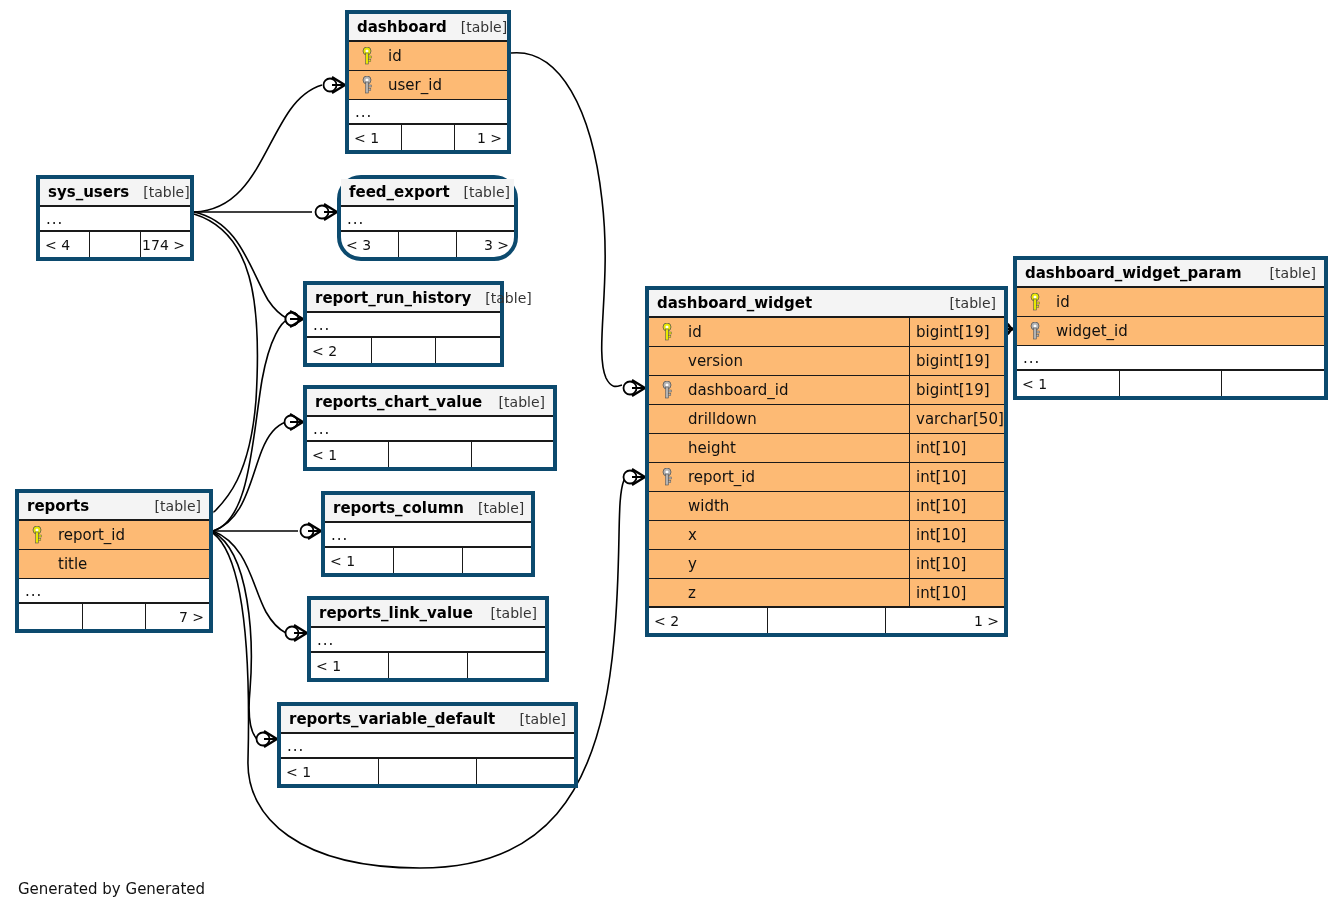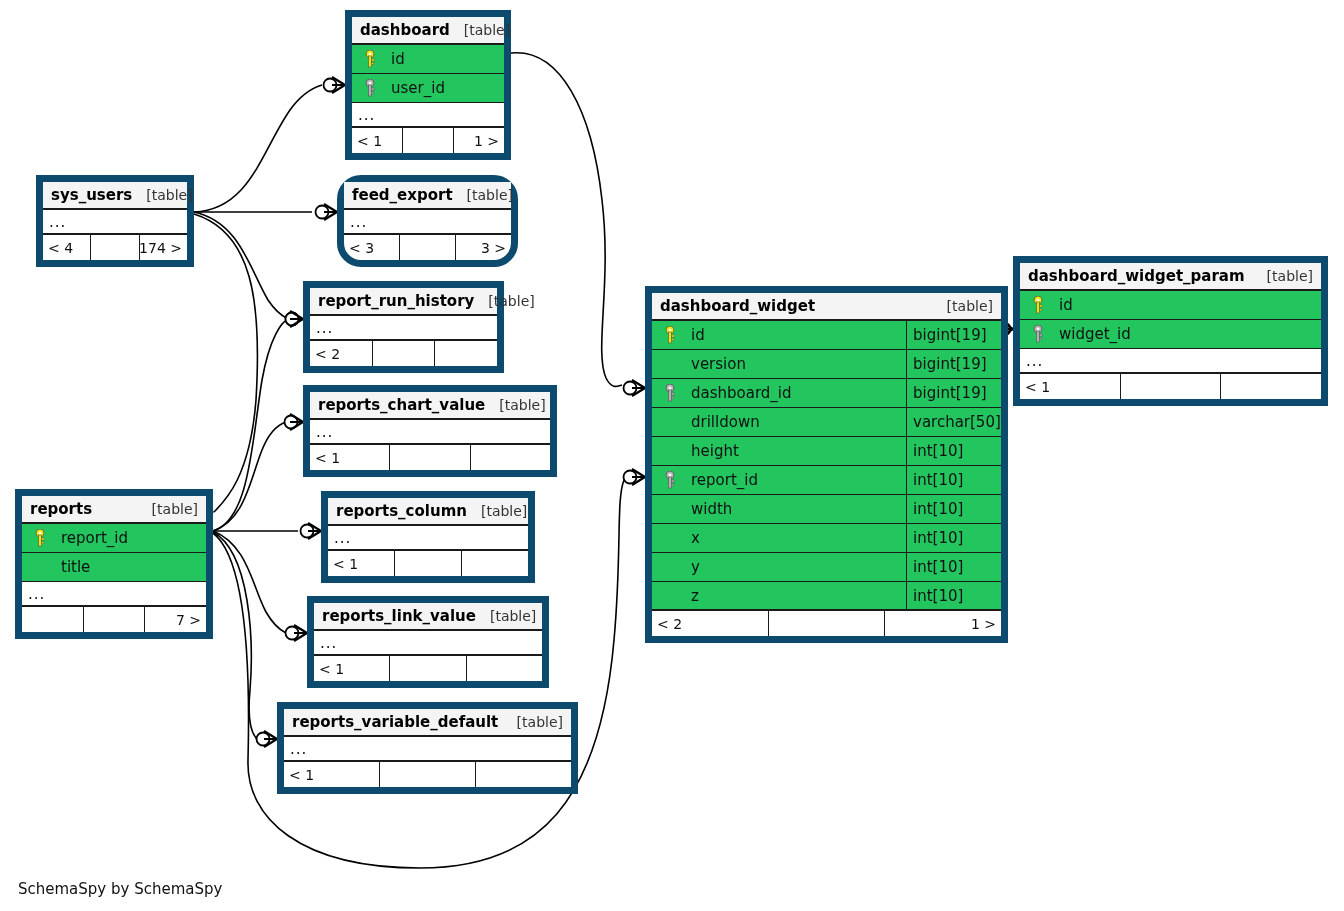--- a/index.html
+++ b/index.html
@@ -24,21 +24,21 @@
   #edges {
     position: absolute;
     left: 0; top: 0;
     width: 1344px;
     height: 911px;
     pointer-events: none;
   }
   .table-node {
     position: absolute;
     box-sizing: border-box;
-    border: 7px solid #0c4a6e;
+    border: 4px solid #0c4a6e;
     background: #ffffff;
     font-size: 15px;
     color: #111111;
   }
   .tbl-header {
     display: flex;
     align-items: center;
     justify-content: space-between;
     background: #f4f4f4;
     border-bottom: 2px solid #1a1a1a;
@@ -57,21 +57,21 @@
     color: #333333;
     padding-left: 14px;
     white-space: nowrap;
   }
   .col-row {
     display: flex;
     align-items: center;
     height: 29px;
     box-sizing: border-box;
     border-bottom: 1px solid #1a1a1a;
-    background: #22c55e;
+    background: #fdba74;
   }
   .col-row.last-col {
     border-bottom: 2px solid #1a1a1a;
   }
   .col-left {
     display: flex;
     align-items: center;
     flex: 1 1 auto;
     min-width: 0;
     padding-left: 7px;
@@ -503,14 +503,14 @@
         </div>
         <div class="ellipsis-row">...</div>
         <div class="footer-row">
           <span class="footer-cell c1">&lt; 1</span>
           <span class="footer-cell c2"></span>
           <span class="footer-cell c3"></span>
         </div>
       </div>
     </div>
 
-  <div id="credit">SchemaSpy by SchemaSpy</div>
+  <div id="credit">Generated by Generated</div>
 </div>
 
 </body></html>

